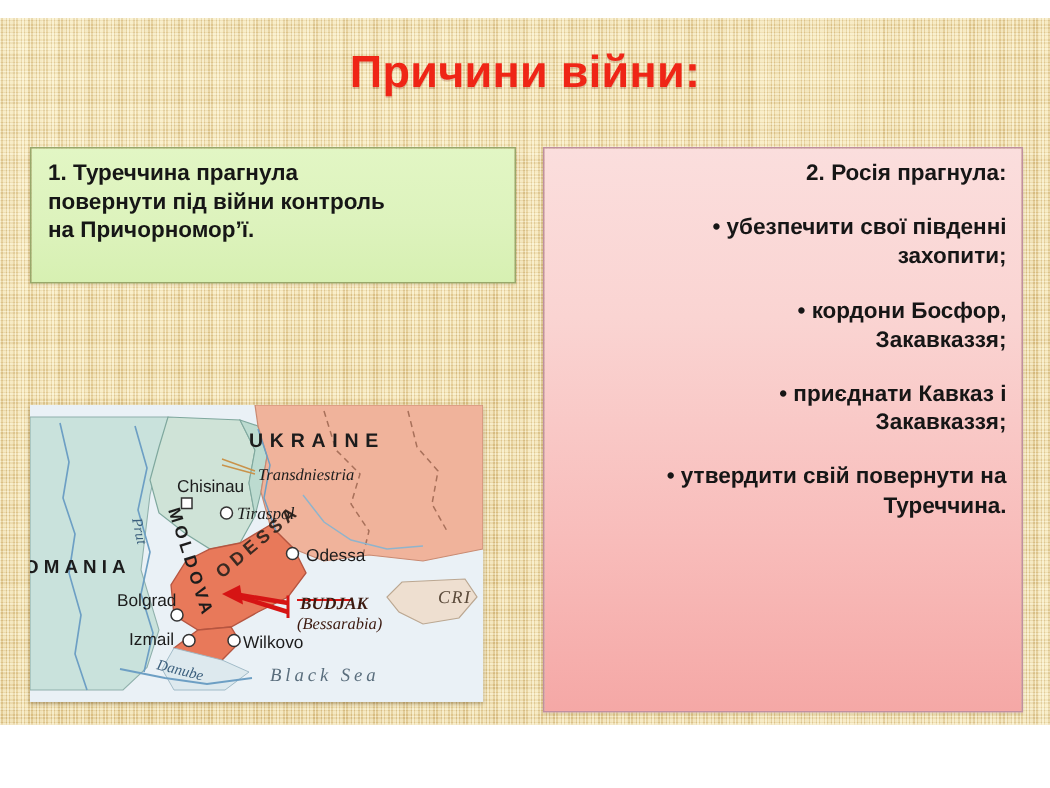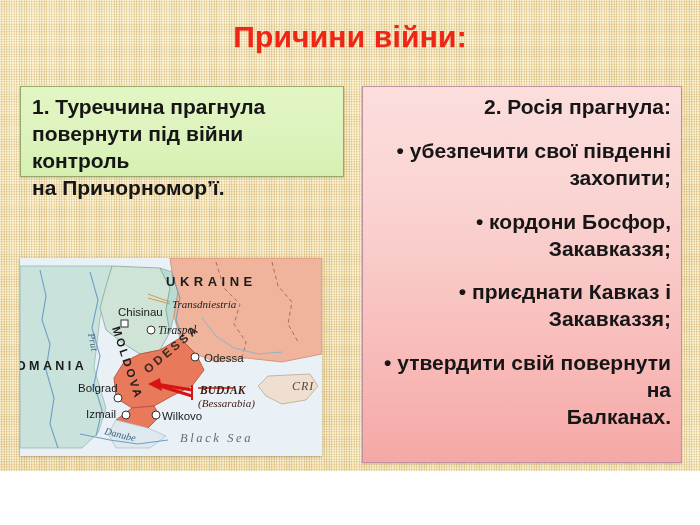--- a/index.html
+++ b/index.html
@@ -10,21 +10,21 @@
     width: 700px;
     height: 525px;
     overflow: hidden;
     font-family: "Liberation Sans", sans-serif;
     position: relative;
   }
 
   
   #slide {
     position: absolute;
-    left: 0; top: 0;
+    left: 0; top: 12px;
     width: 700px; height: 471px;
     background-color: #e9d49a;
     background-image:
       repeating-linear-gradient(90deg,
         rgba(255,250,225,0.55) 0px,
         rgba(255,250,225,0.55) 1px,
         rgba(214,184,122,0.30) 1px,
         rgba(214,184,122,0.30) 2px,
         rgba(255,248,218,0.40) 2px,
         rgba(255,248,218,0.40) 4px,
@@ -89,21 +89,21 @@
     width: 320px;
     height: 377px;
     border: 1.6px solid #c08fa0;
     background: linear-gradient(180deg, #fbdedd 0%, #fad4d2 30%, #f8bcba 70%, #f5a8a6 100%);
     padding: 7px 10px 6px 11px;
     box-shadow: 0 1px 2px rgba(90,70,30,0.22);
     text-align: right;
   }
 
   .body-line {
-    font-size: 21px;
+    font-size: 15px;
     font-weight: bold;
     color: #161616;
     line-height: 1.28;
     margin: 0;
   }
   .spacer-line {
     height: 17px;
   }
 
   
@@ -138,21 +138,21 @@
     <div class="body-line">• убезпечити свої південні</div>
     <div class="body-line">захопити;</div>
     <div class="body-line spacer-line"></div>
     <div class="body-line">• кордони Босфор,</div>
     <div class="body-line">Закавказзя;</div>
     <div class="body-line spacer-line"></div>
     <div class="body-line">• приєднати Кавказ і</div>
     <div class="body-line">Закавказзя;</div>
     <div class="body-line spacer-line"></div>
     <div class="body-line">• утвердити свій повернути на</div>
-    <div class="body-line">Балканах.</div>
+    <div class="body-line">Туреччина.</div>
   </div>
 
   <div id="map-wrap">
     <svg width="302" height="198" viewBox="0 0 302 198" xmlns="http://www.w3.org/2000/svg">
       <defs>
         <clipPath id="mapclip">
             <rect x="0" y="0" width="302" height="198"></rect>
           </clipPath>
       </defs>
       <g clip-path="url(#mapclip)">

